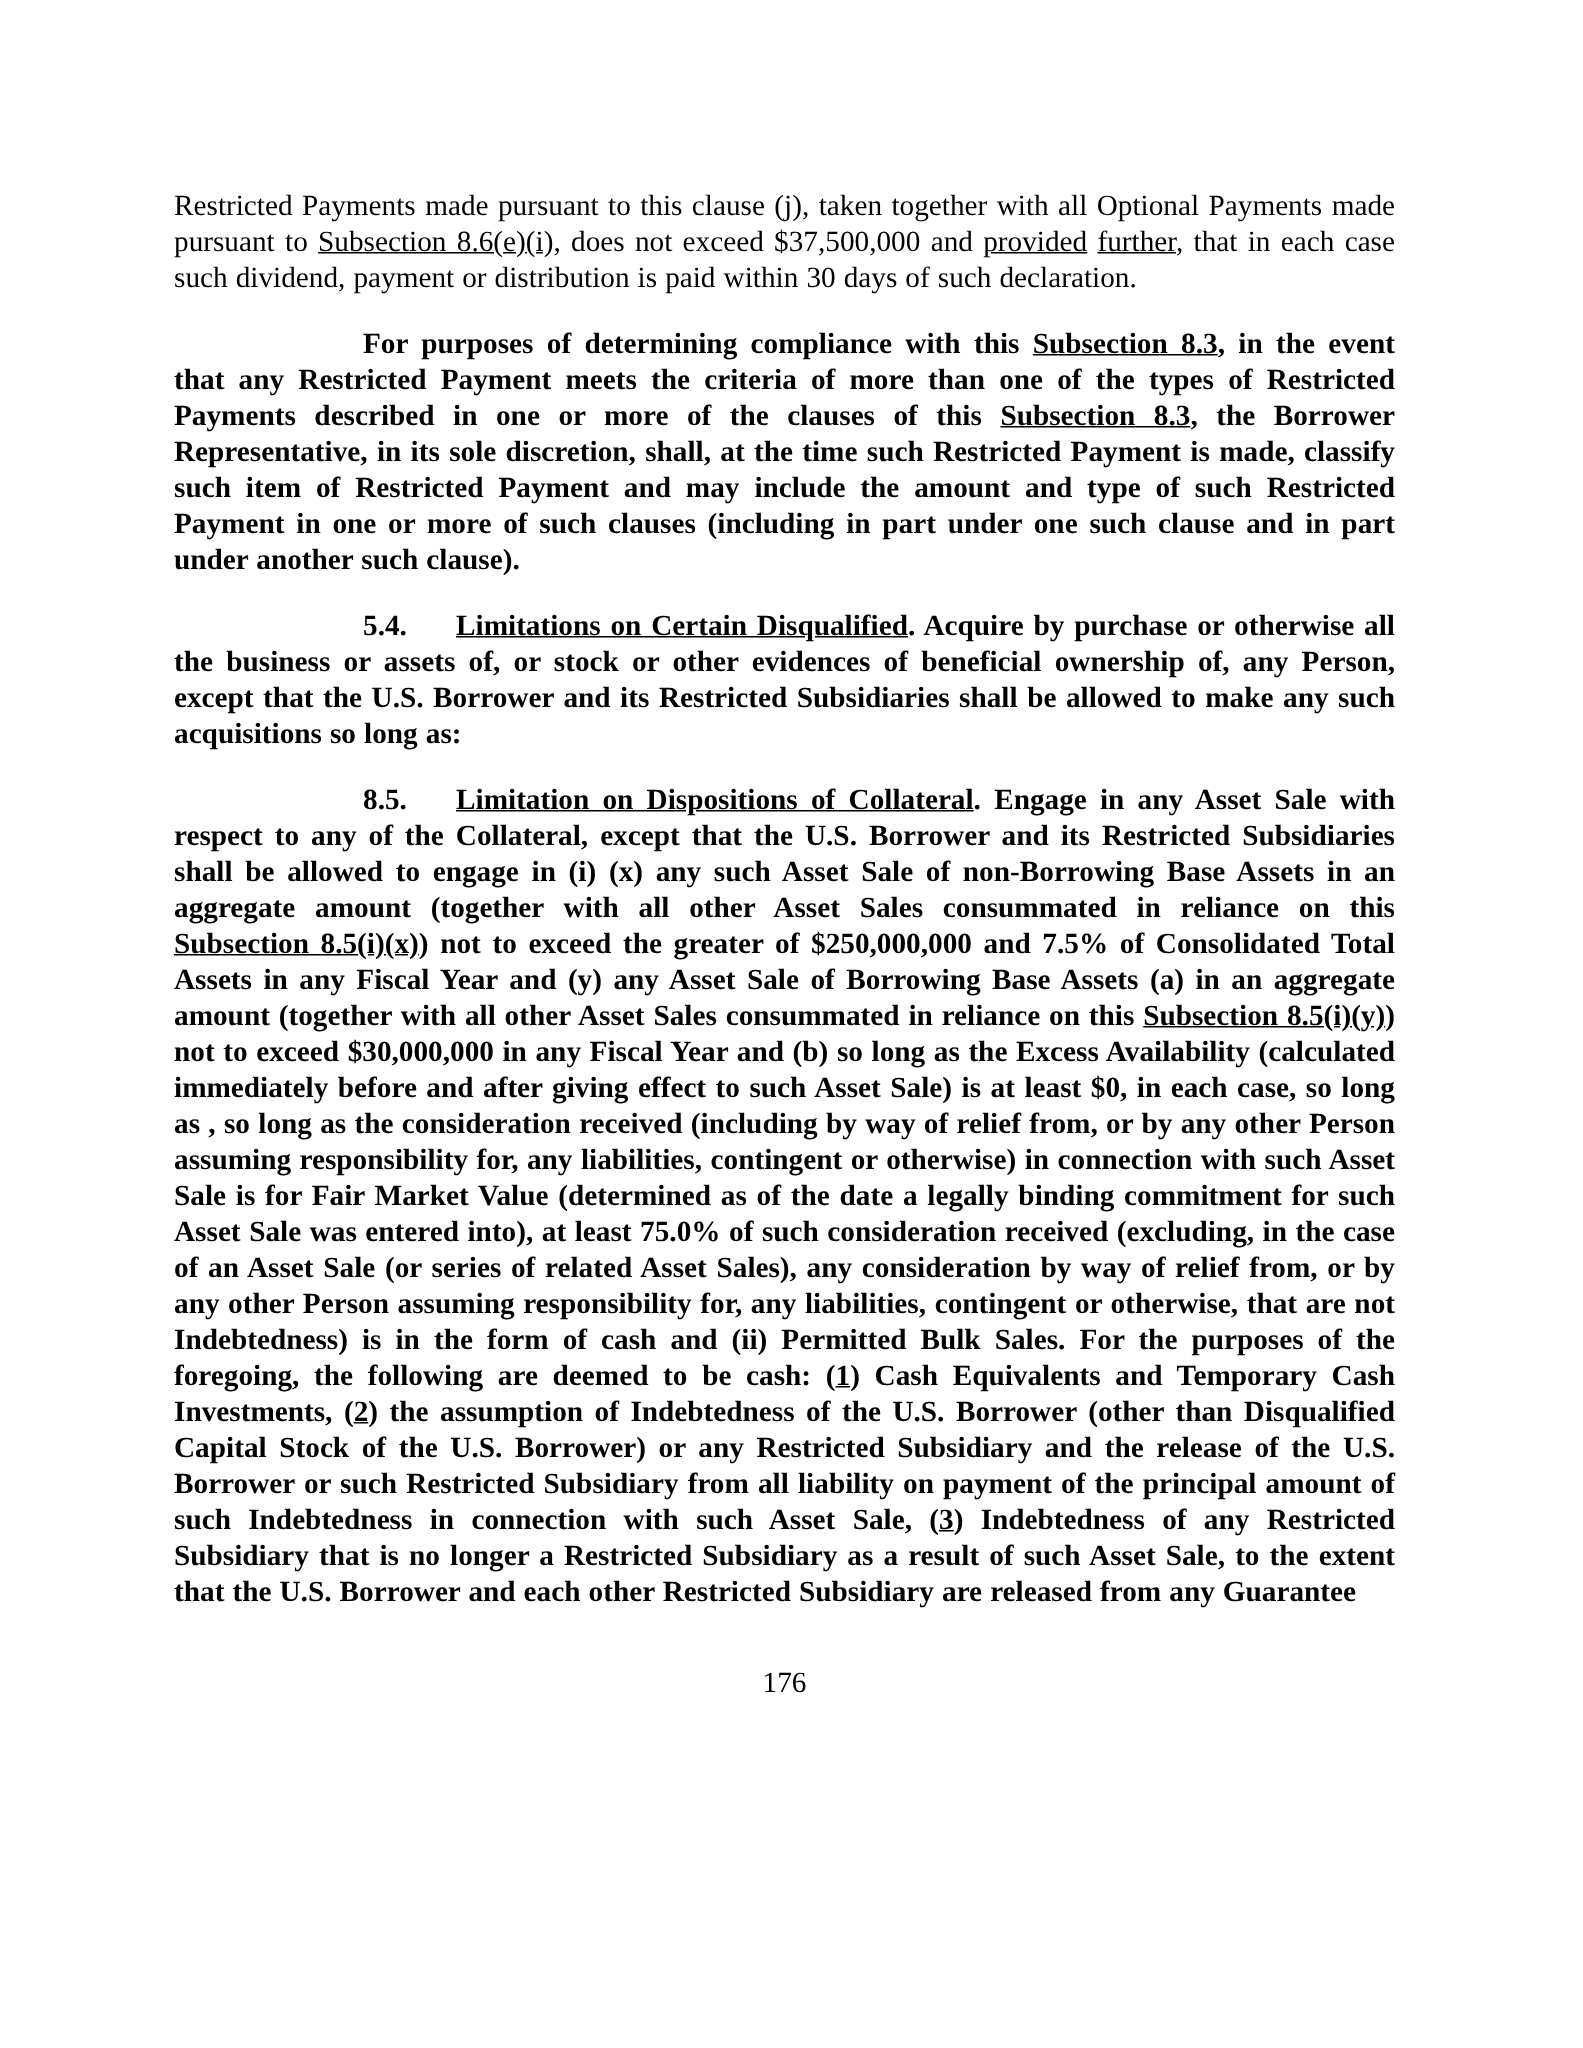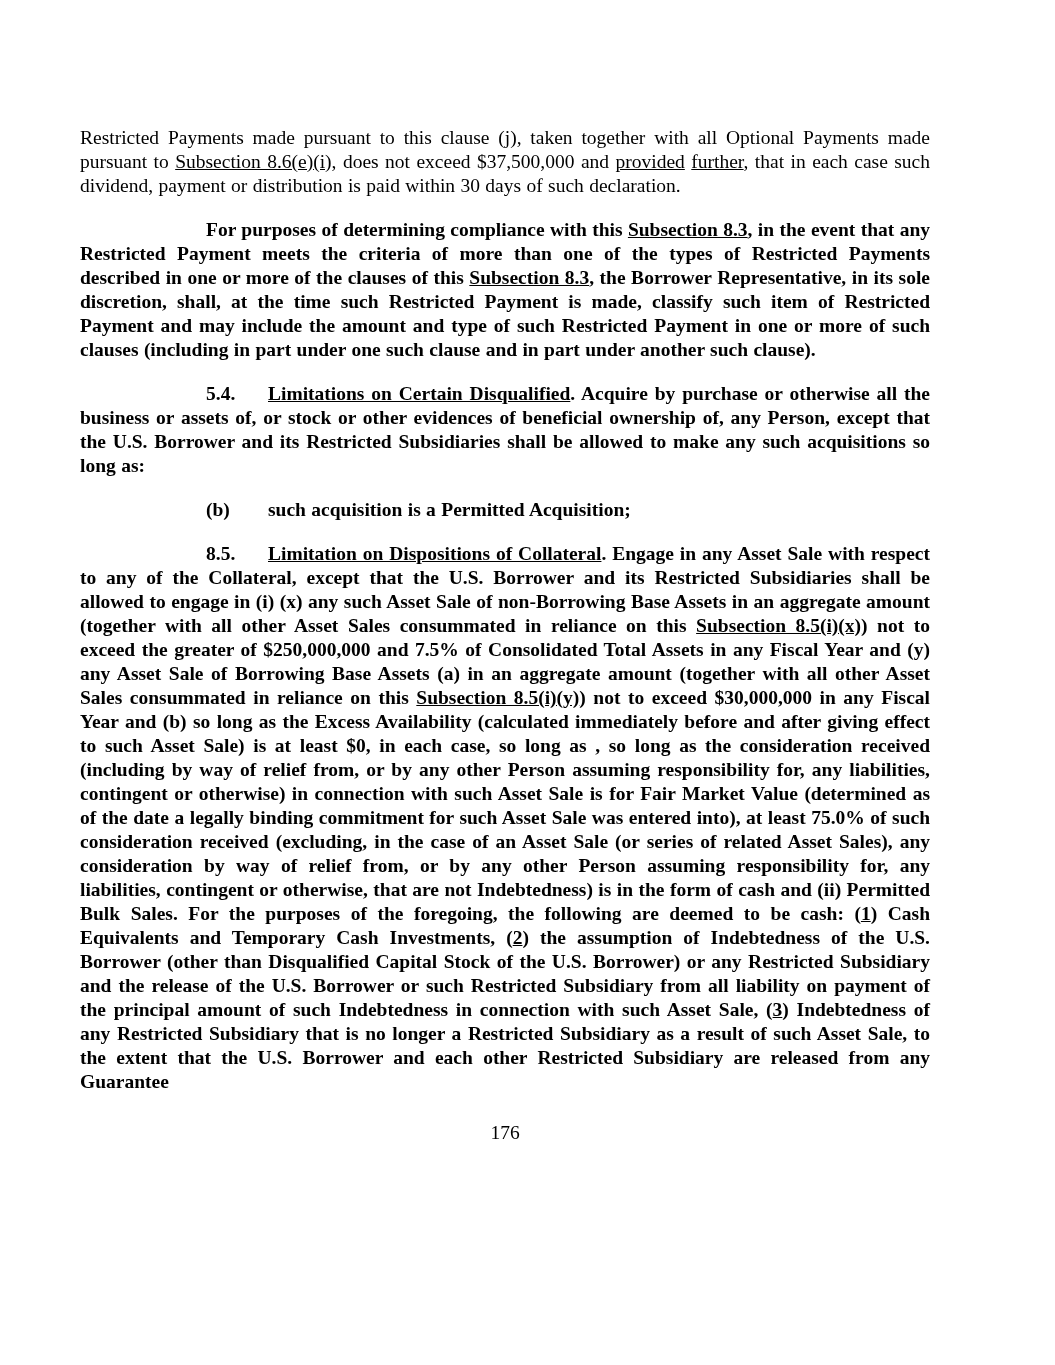--- a/index.html
+++ b/index.html
@@ -7,46 +7,45 @@
     width: 1055px;
     height: 1365px;
     background: #ffffff;
     color: #000000;
     font-family: "Liberation Serif", "DejaVu Serif", serif;
   }
   .page {
     box-sizing: border-box;
     width: 1055px;
     height: 1365px;
-    padding: 126px 125px 0 80px;
+    padding: 126px 125px 0 116px;
   }
   .para {
     margin: 0 0 20px 0;
     font-size: 19.5px;
     line-height: 24px;
     text-align: justify;
     text-justify: inter-word;
     word-spacing: 0.5px;
   }
   .indent { text-indent: 126px; font-weight: bold; }
   .lead {
     display: inline-block;
     width: 62px;
     text-indent: 0;
   }
   .u { text-decoration: underline; }
   .footer {
-    margin-top: 28px;
+    margin-top: 38px;
     font-size: 19.5px;
     text-align: center;
   }
 </style>
 </head>
 <body>
 
 <div class="page">
   <p class="para"><span>Restricted Payments made pursuant to this clause (j), taken together with all Optional Payments made pursuant to </span><span class="u">Subsection 8.6(e)(i),</span><span> does not exceed $37,500,000 and </span><span class="u">provided</span><span> </span><span class="u">further</span><span>, that in each case such dividend, payment or distribution is paid within 30 days of such declaration.</span></p>
   <p class="para indent"><span>For purposes of determining compliance with this </span><span class="u">Subsection 8.3</span><span>, in the event that any Restricted Payment meets the criteria of more than one of the types of Restricted Payments described in one or more of the clauses of this </span><span class="u">Subsection 8.3</span><span>, the Borrower Representative, in its sole discretion, shall, at the time such Restricted Payment is made, classify such item of Restricted Payment and may include the amount and type of such Restricted Payment in one or more of such clauses (including in part under one such clause and in part under another such clause).</span></p>
   <p class="para indent"><span class="lead">5.4.</span><span class="u">Limitations on Certain Disqualified</span><span>.  Acquire by purchase or otherwise all the business or assets of, or stock or other evidences of beneficial ownership of, any Person, except that the U.S. Borrower and its Restricted Subsidiaries shall be allowed to make any such acquisitions so long as:</span></p>
-  <p class="para indent"><span class="lead">(b)</span><span>such acquisition is a Permitted Acquisition;</span></p>
   <p class="para indent"><span class="lead">8.5.</span><span class="u">Limitation on Dispositions of Collateral</span><span>.  Engage in any Asset Sale with respect to any of the Collateral, except that the U.S. Borrower and its Restricted Subsidiaries shall be allowed to engage in (i) (x) any such Asset Sale of non-Borrowing Base Assets in an aggregate amount (together with all other Asset Sales consummated in reliance on this </span><span class="u">Subsection 8.5(i)(x)</span><span>) not to exceed the greater of $250,000,000 and 7.5% of Consolidated Total Assets in any Fiscal Year and (y) any Asset Sale of Borrowing Base Assets (a) in an aggregate amount (together with all other Asset Sales consummated in reliance on this </span><span class="u">Subsection 8.5(i)(y)</span><span>)  not to exceed $30,000,000 in any Fiscal Year and (b) so long as the Excess Availability (calculated immediately before and after giving effect to such Asset Sale) is at least $0, in each case, so long as , so long as the consideration received (including by way of relief from, or by any other Person assuming responsibility for, any liabilities, contingent or otherwise) in connection with such Asset Sale is for Fair Market Value (determined as of the date a legally binding commitment for such Asset Sale was entered into), at least 75.0% of such consideration received (excluding, in the case of an Asset Sale (or series of related Asset Sales), any consideration by way of relief from, or by any other Person assuming responsibility for, any liabilities, contingent or otherwise, that are not Indebtedness) is in the form of cash and (ii) Permitted Bulk Sales.  For the purposes of the foregoing, the following are deemed to be cash:  (</span><span class="u">1</span><span>) Cash Equivalents and Temporary Cash Investments, (</span><span class="u">2</span><span>) the assumption of Indebtedness of the U.S. Borrower (other than Disqualified Capital Stock of the U.S. Borrower) or any Restricted Subsidiary and the release of the U.S. Borrower or such Restricted Subsidiary from all liability on payment of the principal amount of such Indebtedness in connection with such Asset Sale, (</span><span class="u">3</span><span>) Indebtedness of any Restricted Subsidiary that is no longer a Restricted Subsidiary as a result of such Asset Sale, to the extent that the U.S. Borrower and each other Restricted Subsidiary are released from any Guarantee</span></p>
   <div class="footer">176</div>
 </div>
 
 </body></html>

